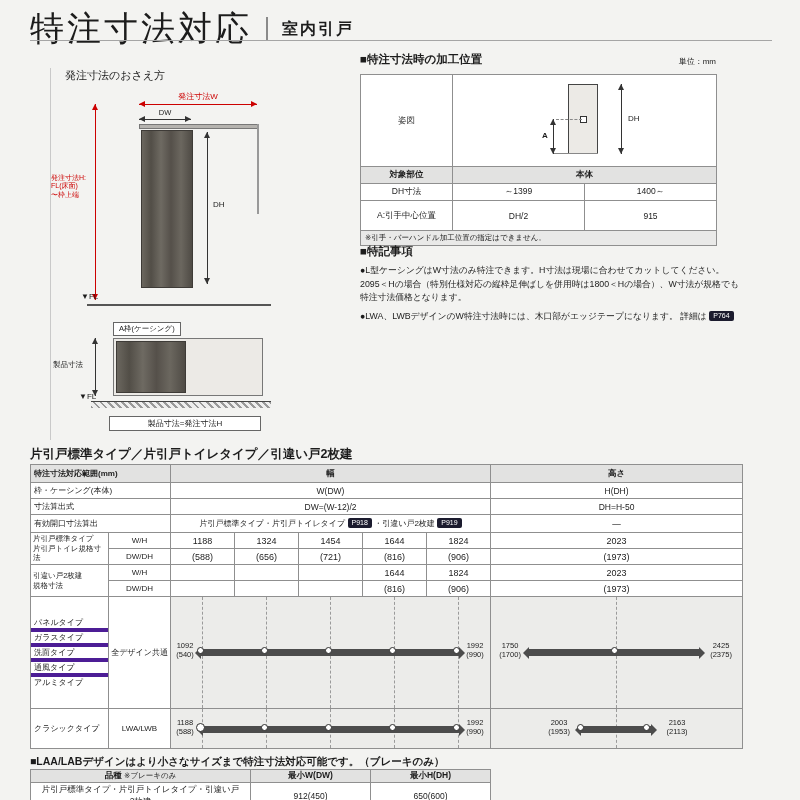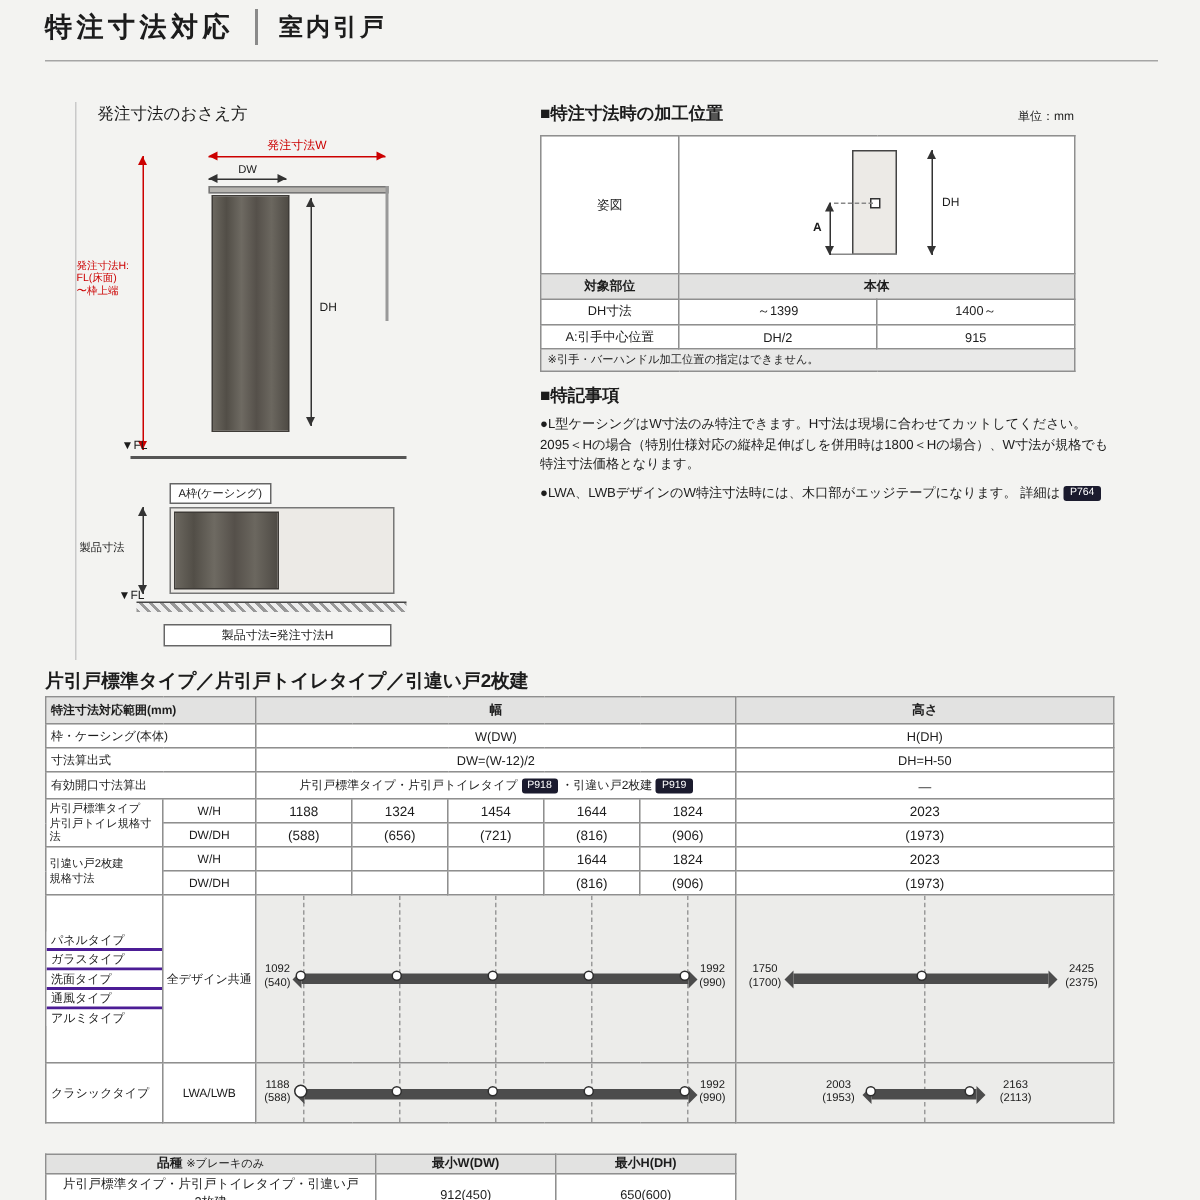--- a/index.html
+++ b/index.html
@@ -2,21 +2,21 @@
 <html><head>
 <meta charset="utf-8">
 <style>
   *{margin:0;padding:0;box-sizing:border-box}
   html,body{width:800px;height:800px}
   body{position:relative;font-family:"Liberation Sans","DejaVu Sans",sans-serif;background:#f3f3f1;color:#1c1c1c;overflow:hidden}
   #page{position:absolute;inset:0;overflow:hidden}
 
   
   .hdr-row{position:absolute;left:30px;top:6px;display:flex;align-items:center;gap:14px}
-  .title{font-size:18px;font-weight:bold;letter-spacing:3px}
+  .title{font-size:34px;font-weight:normal;letter-spacing:3px}
   .vdiv{width:2px;height:24px;background:#8a8a8a}
   .subtitle{font-size:16px;font-weight:bold;letter-spacing:2px}
   .hr{position:absolute;left:30px;top:40px;width:742px;height:1px;background:#a5a5a5}
   .method-bar{position:absolute;left:30px;top:46px;width:690px;height:18px;background:#8c8c8c;color:#fff;font-size:11px;font-weight:bold;line-height:18px;padding-left:8px}
 
   
   .ah{position:absolute;height:1px;background:currentColor}
   .ah:before,.ah:after{content:"";position:absolute;top:-3px;border-top:3.5px solid transparent;border-bottom:3.5px solid transparent}
   .ah:before{left:0;border-right:6px solid}
   .ah:after{right:0;border-left:6px solid}
@@ -29,50 +29,50 @@
 
   
   .diag{position:absolute;left:50px;top:68px;width:305px;height:372px;border-left:1px solid #c9c9c9}
   .diag-title{position:absolute;left:14px;top:0;font-size:11px;font-weight:normal}
   .lab{position:absolute;font-size:8px;line-height:1.2}
   .wood{background:linear-gradient(90deg,#6b675f 0%,#524e47 18%,#6e6a62 38%,#55504a 58%,#6b675f 78%,#4f4b45 100%);border:1px solid #3e3b37}
   .rail{position:absolute;background:#b5b3af;border:1px solid #777}
   .capbox{position:absolute;border:1px solid #666;background:#fff;font-size:8px;text-align:center}
 
   
-  .proc-block{position:absolute;left:360px;top:68px;width:358px}
+  .proc-block{position:absolute;left:360px;top:52px;width:358px}
   .blk-title{font-size:11.5px;font-weight:bold}
   .unit{position:absolute;right:2px;top:4px;font-size:8px}
   table{border-collapse:collapse;table-layout:fixed}
   td{border:1px solid #8f8f8f;background:#fff;padding:0;text-align:center;vertical-align:middle;font-size:8.5px;overflow:hidden}
   .gray{background:#e2e2e1;font-weight:bold}
   .proc{position:absolute;left:0;top:22px;width:356px}
   .proc .note{font-size:7.5px;background:#e9e9e8;text-align:left;padding-left:4px;font-weight:normal}
   .figwrap{position:relative;height:90px}
   .fig-door{position:absolute;left:115px;top:8px;width:30px;height:70px;border:1px solid #444;background:#eceae6}
   .fig-handle{position:absolute;left:127px;top:40px;width:7px;height:7px;border:1px solid #333;background:#fff}
   .dashline{position:absolute;border-top:1px dashed #888;height:0}
   .solidline{position:absolute;border-top:1px solid #888;height:0}
 
   
-  .remarks{position:absolute;left:360px;top:256px;width:380px}
+  .remarks{position:absolute;left:360px;top:244px;width:380px}
   .remark{margin-top:5px;font-size:8.8px;line-height:1.55;text-align:left}
   .badge{display:inline-block;background:#1b1b2e;color:#fff;font-size:7px;line-height:10px;padding:0 4px;border-radius:2px;vertical-align:1px}
 
   
   .section-title{position:absolute;left:30px;top:446px;font-size:12.5px;font-weight:bold}
   .main{position:absolute;left:30px;top:464px;width:712px}
   .main .lbl{text-align:left;padding-left:3px;font-size:8px}
   .main .lbl2{text-align:left;padding-left:2px;font-size:7.5px;line-height:1.25}
   .main .num{font-size:9px}
   .main .sub{font-size:8px}
   .opx{font-size:8px}
   .type-col{padding:0}
   .type-stack{display:flex;flex-direction:column;height:100%}
-  .type-item{flex:1;display:flex;align-items:center;padding-left:3px;font-size:8px;border-bottom:2px solid #4c1d95;background:#fff}
+  .type-item{flex:1;display:flex;align-items:center;padding-left:3px;font-size:8px;border-bottom:4px solid #4c1d95;background:#fff}
   .type-item:last-child{border-bottom:none}
   .chart{position:relative;background:#ececea;padding:0}
   .dash{position:absolute;top:0;bottom:0;width:0;border-left:1px dashed #9a9a9a}
   .bar{position:absolute;height:7px;background:#4c4c4c}
   .bar:before,.bar:after{content:"";position:absolute;top:-2.5px;border-top:6px solid transparent;border-bottom:6px solid transparent}
   .bar:before{left:-6px;border-right:6px solid #4c4c4c}
   .bar:after{right:-6px;border-left:6px solid #4c4c4c}
   .dot{position:absolute;width:7px;height:7px;border:1.5px solid #2e2e2e;background:#fff;border-radius:50%}
   .dot-open{position:absolute;width:9px;height:9px;border:1.5px solid #2e2e2e;background:#fff;border-radius:50%}
   .rlab{position:absolute;width:30px;font-size:7.5px;line-height:1.15;text-align:center}
@@ -158,21 +158,21 @@
       </tr>
       <tr style="height:17px">
         <td class="gray">対象部位</td>
         <td class="gray" colspan="2">本体</td>
       </tr>
       <tr style="height:17px">
         <td>DH寸法</td>
         <td>～1399</td>
         <td>1400～</td>
       </tr>
-      <tr style="height:16px">
+      <tr style="height:30px">
         <td>A:引手中心位置</td>
         <td>DH/2</td>
         <td>915</td>
       </tr>
       <tr style="height:15px">
         <td colspan="3" class="note">※引手・バーハンドル加工位置の指定はできません。</td>
       </tr>
     </tbody>
       </table>
   </div>
@@ -327,20 +327,21 @@
         <div class="bar" style="left:90px;width:70px;top:17px"></div>
         <i class="dot" style="left:86px;top:15px"></i>
         <i class="dot" style="left:152px;top:15px"></i>
         <div class="rlab" style="left:50px;top:10px;width:36px"><span>2003</span><br><span>(1953)</span></div>
         <div class="rlab" style="left:166px;top:10px;width:40px"><span>2163</span><br><span>(2113)</span></div>
       </td>
     </tr>
   </tbody>
     </table>
 
+  <div class="bottom-note">■LAA/LABデザインはより小さなサイズまで特注寸法対応可能です。（ブレーキのみ）</div>
   <table class="bottom">
     <colgroup>
         <col style="width:220px">
         <col style="width:120px">
         <col style="width:120px">
       </colgroup>
     <tbody>
         <tr style="height:13px">
       <td class="gray">
         <span>品種</span>

